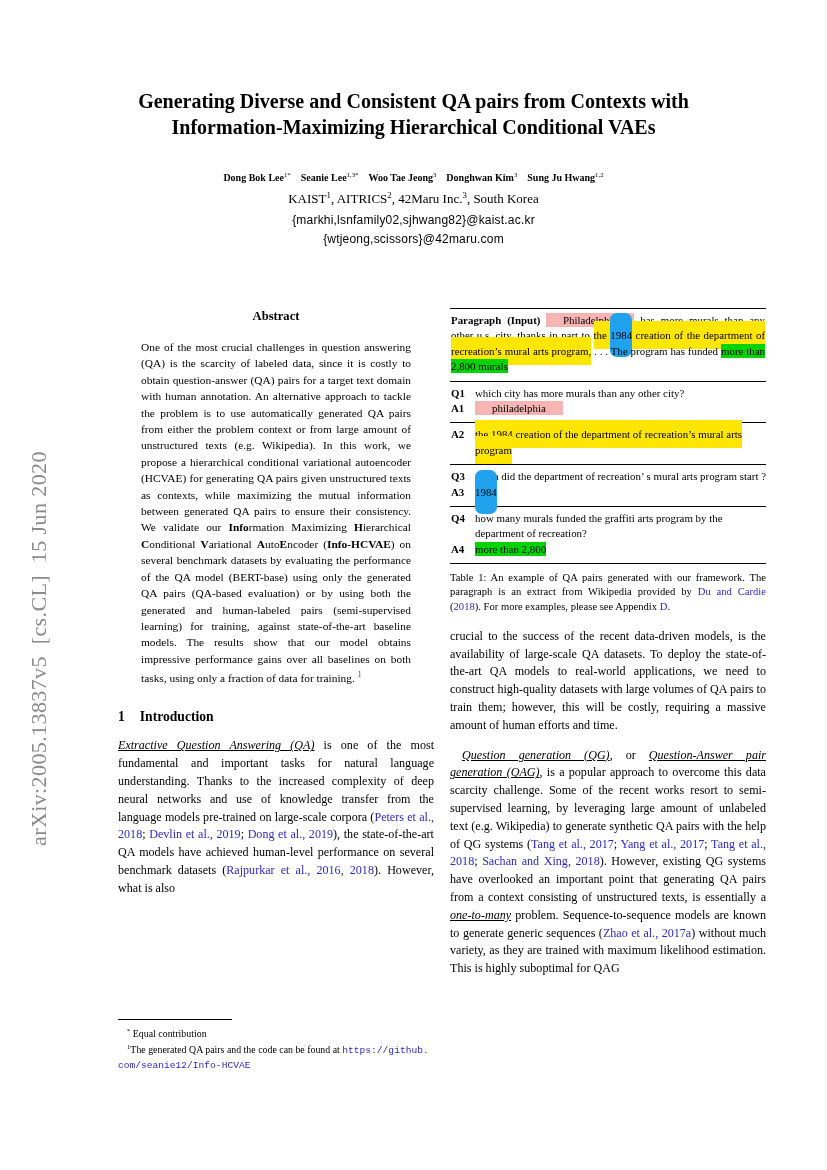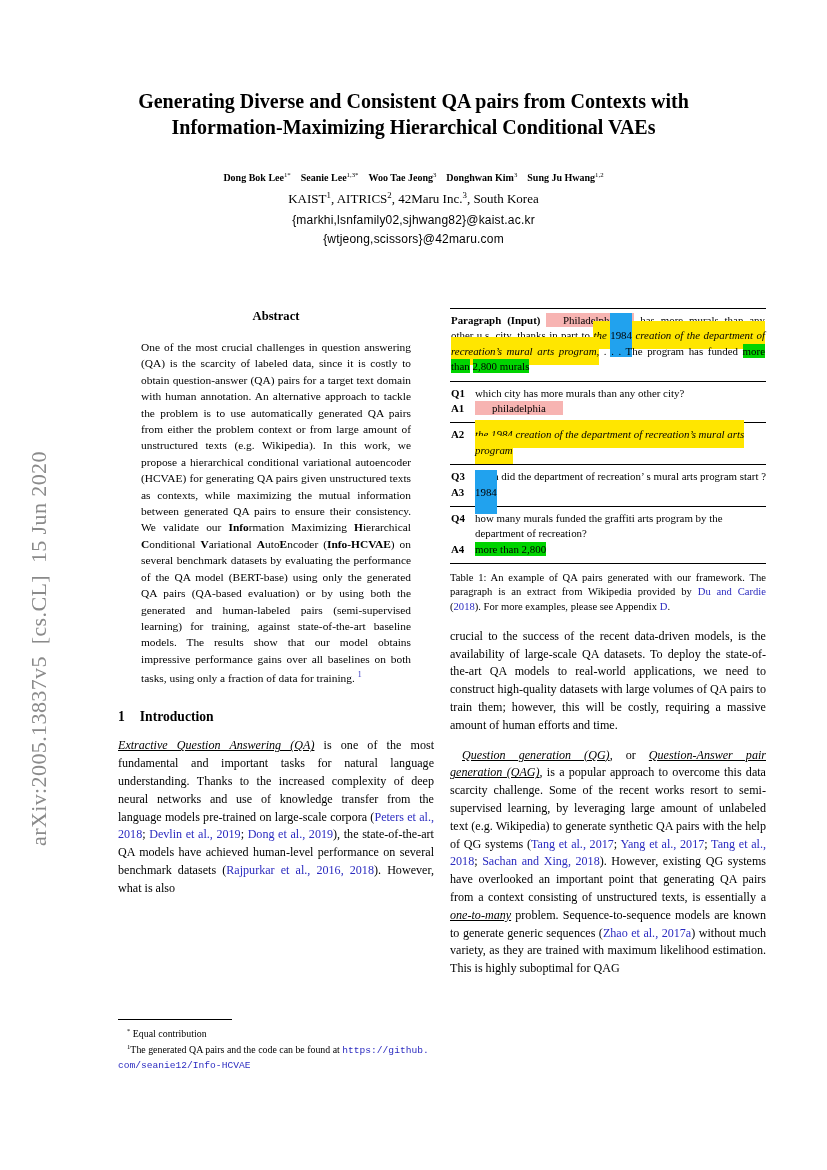--- a/index.html
+++ b/index.html
@@ -66,22 +66,22 @@
   .qa-label{position:absolute;left:1px;font-weight:bold;}
   figcaption{margin-top:7px;font-size:10.6px;line-height:14.2px;text-align:justify;}
 
   
   .seg-b{font-weight:bold;}
   .seg-i{font-style:italic;text-decoration:underline;}
   .seg-l{color:var(--link);}
   .seg-sup{vertical-align:super;font-size:68%;font-weight:normal;}
   .seg-m{font-family:"Liberation Mono","DejaVu Sans Mono",monospace;word-break:break-all;}
   .seg-hlp{background:var(--highlight_pink);padding:1px 17px;}
-  .seg-hly{background:var(--highlight_yellow);padding:8px 0;-webkit-box-decoration-break:clone;box-decoration-break:clone;font-style:italic;}
-  .seg-hlb{background:var(--highlight_blue);padding:16px 0;}
+  .seg-hly{background:var(--highlight_yellow);padding:8px 0;-webkit-box-decoration-break:clone;box-decoration-break:clone;}
+  .seg-hlb{background:var(--highlight_blue);padding:16px 0;border-radius:7px;}
   .seg-hlg{background:var(--highlight_green);padding:1px 0;-webkit-box-decoration-break:clone;box-decoration-break:clone;}
 </style>
 </head>
 <body>
 
 <div class="page">
 
   <div class="arxiv-banner">arXiv:2005.13837v5  [cs.CL]  15 Jun 2020</div>
 
   <header>

